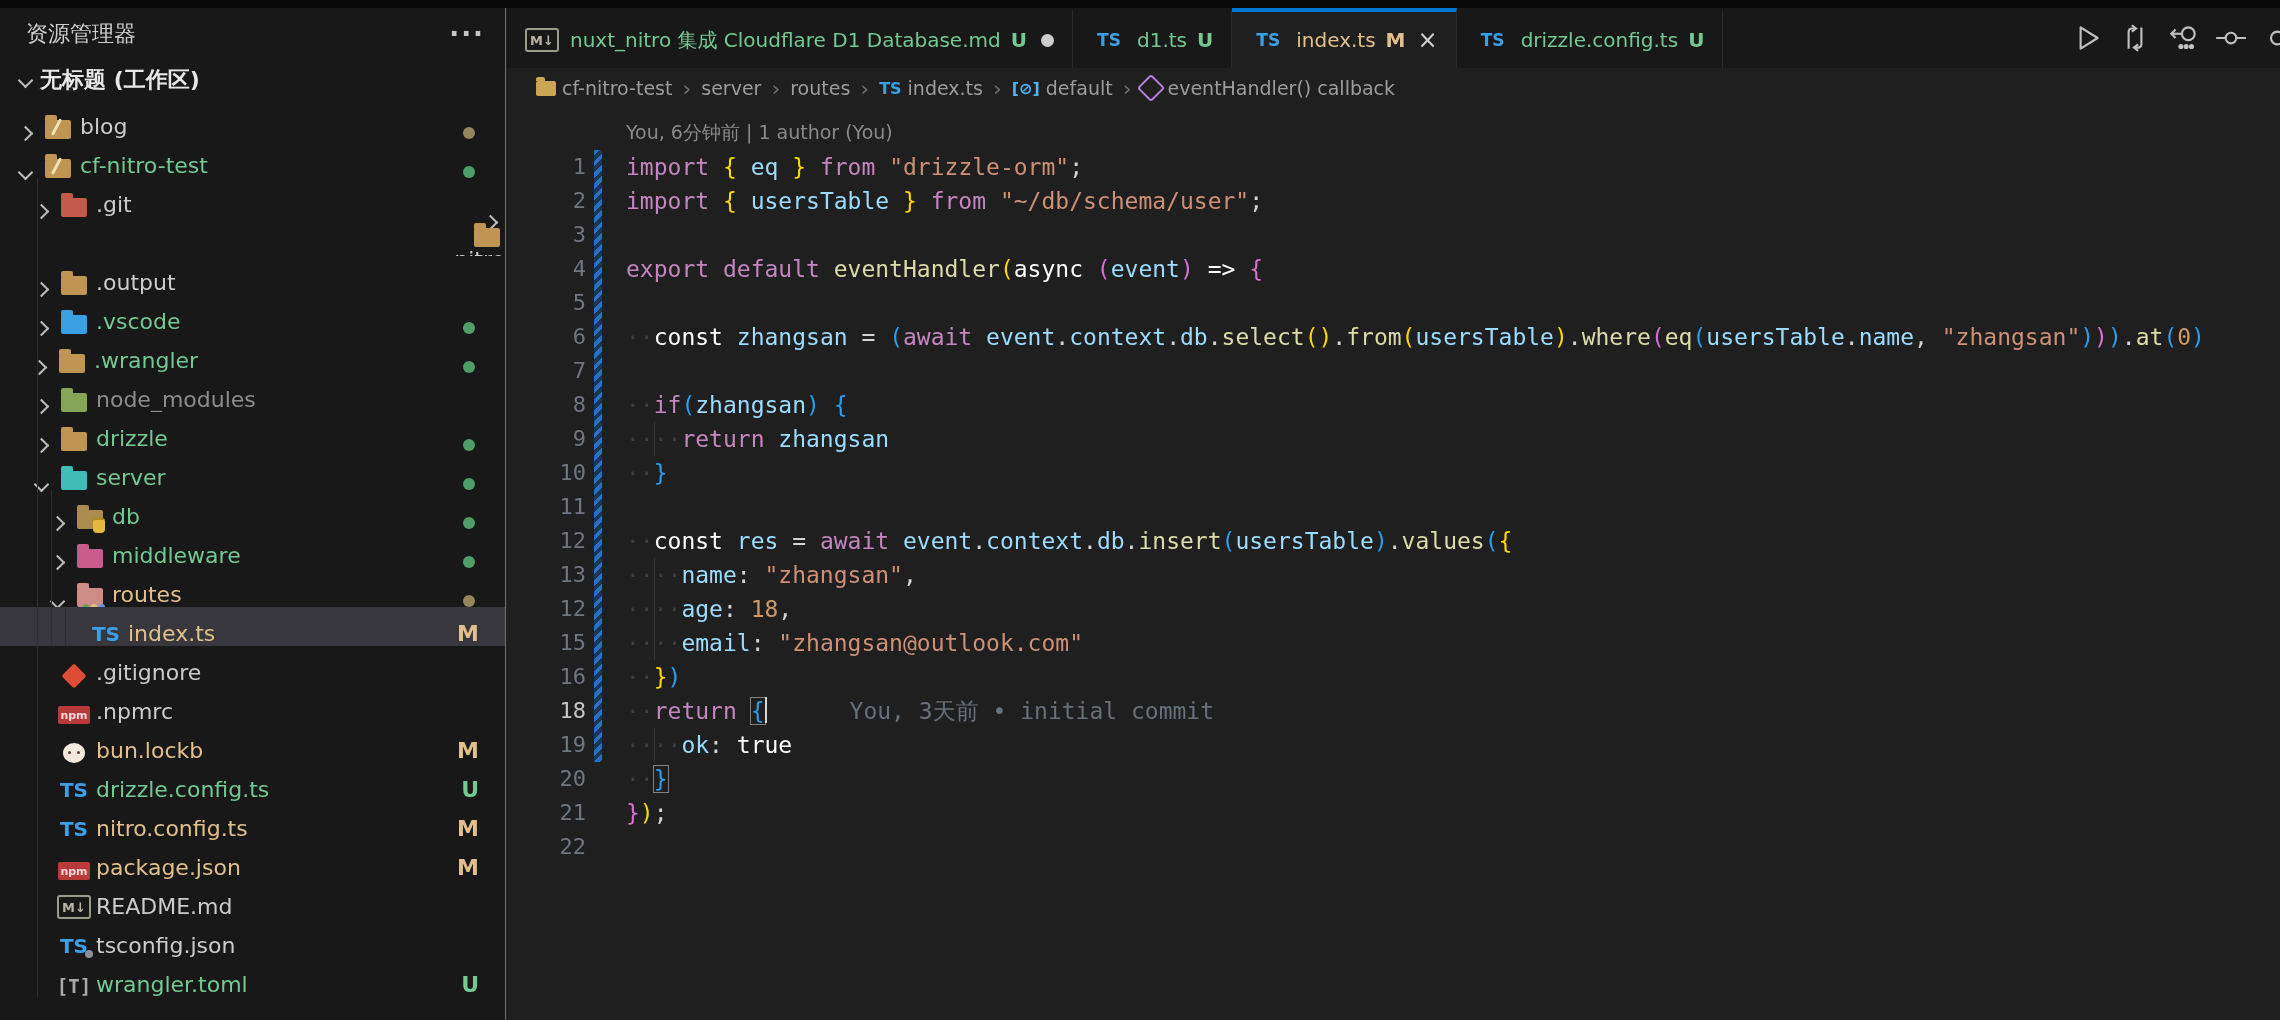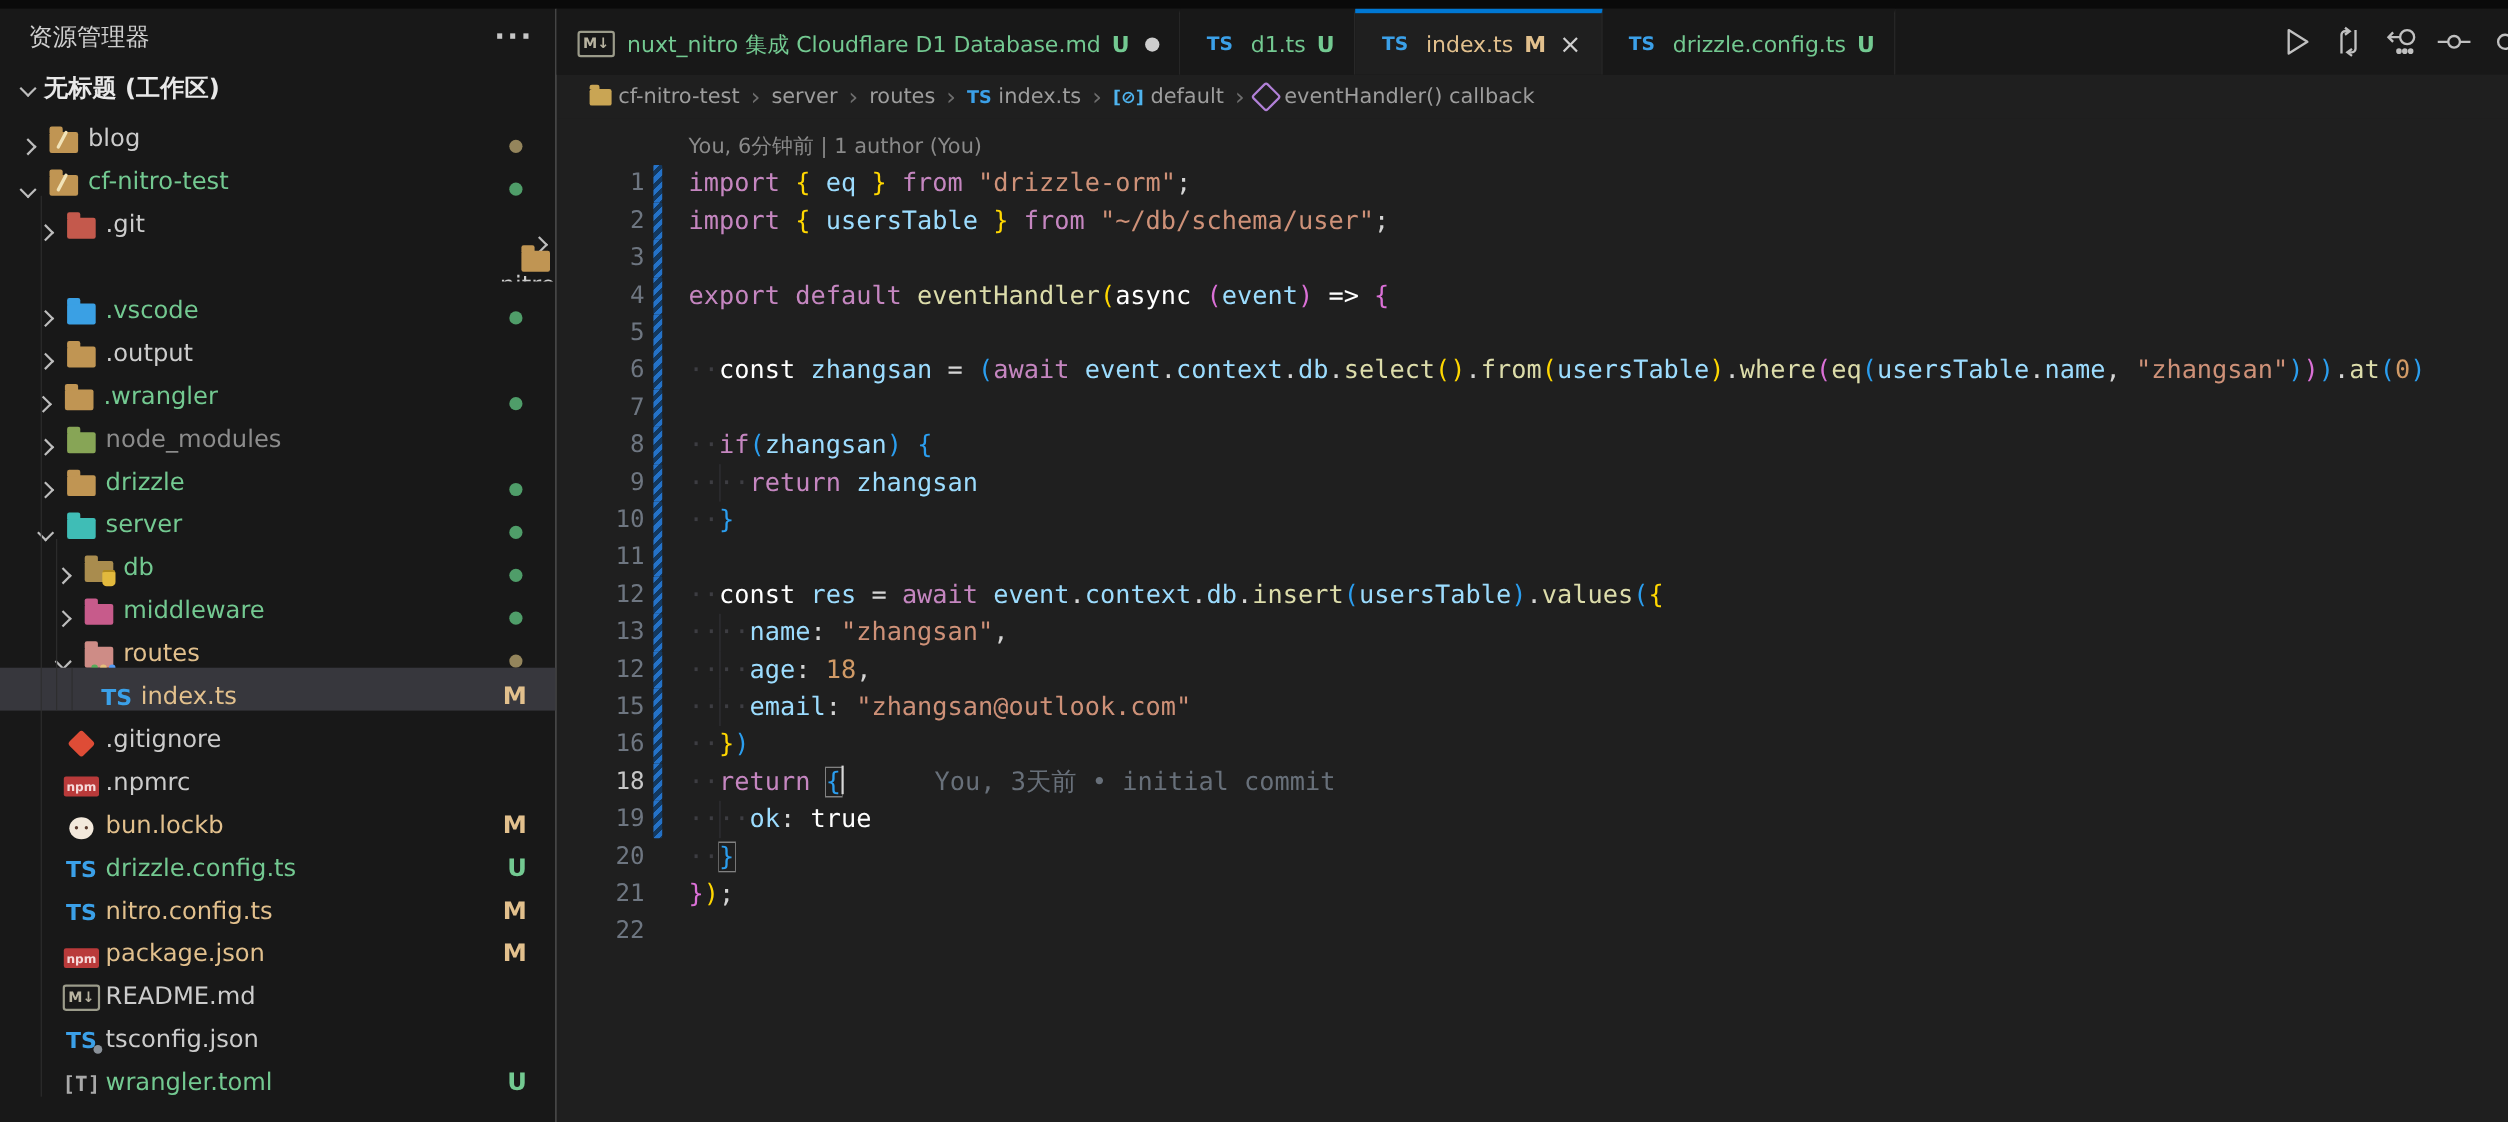--- a/index.html
+++ b/index.html
@@ -145,33 +145,33 @@
           <span class="icon-slot">
             <span class="folder" style="background: rgb(192, 149, 83);"></span>
           </span>
           <span class="lab c-norm">.nitro</span>
         </div>
         <div class="row" style="padding-left: 26px;">
           <span class="chev">
             <i class="arr r"></i>
           </span>
           <span class="icon-slot">
+            <span class="folder" style="background: rgb(192, 149, 83);"></span>
+          </span>
+          <span class="lab c-norm">.output</span>
+        </div>
+        <div class="row" style="padding-left: 26px;">
+          <span class="chev">
+            <i class="arr r"></i>
+          </span>
+          <span class="icon-slot">
             <span class="folder" style="background: rgb(58, 160, 228);"></span>
           </span>
           <span class="lab c-untr">.vscode</span>
           <span class="dotb" style="background: rgb(79, 157, 105);"></span>
-        </div>
-        <div class="row" style="padding-left: 26px;">
-          <span class="chev">
-            <i class="arr r"></i>
-          </span>
-          <span class="icon-slot">
-            <span class="folder" style="background: rgb(192, 149, 83);"></span>
-          </span>
-          <span class="lab c-norm">.output</span>
         </div>
         <div class="row" style="padding-left: 24px;">
           <span class="chev">
             <i class="arr r"></i>
           </span>
           <span class="icon-slot">
             <span class="folder" style="background: rgb(192, 149, 83);"></span>
           </span>
           <span class="lab c-untr">.wrangler</span>
           <span class="dotb" style="background: rgb(79, 157, 105);"></span>

